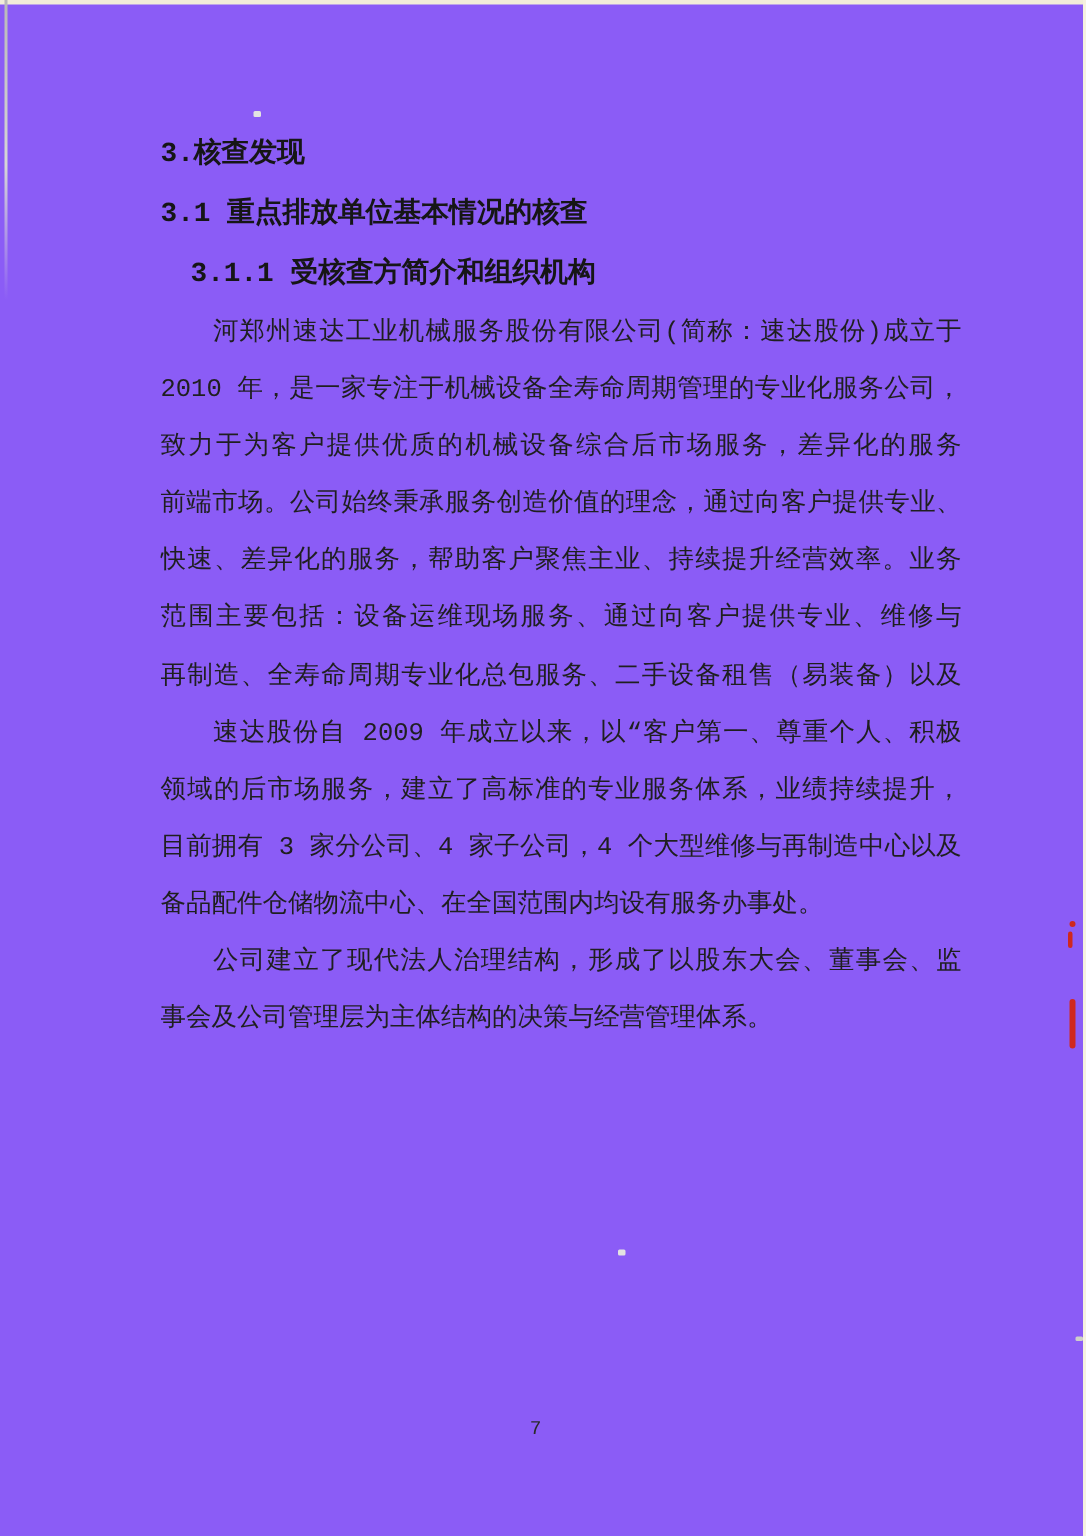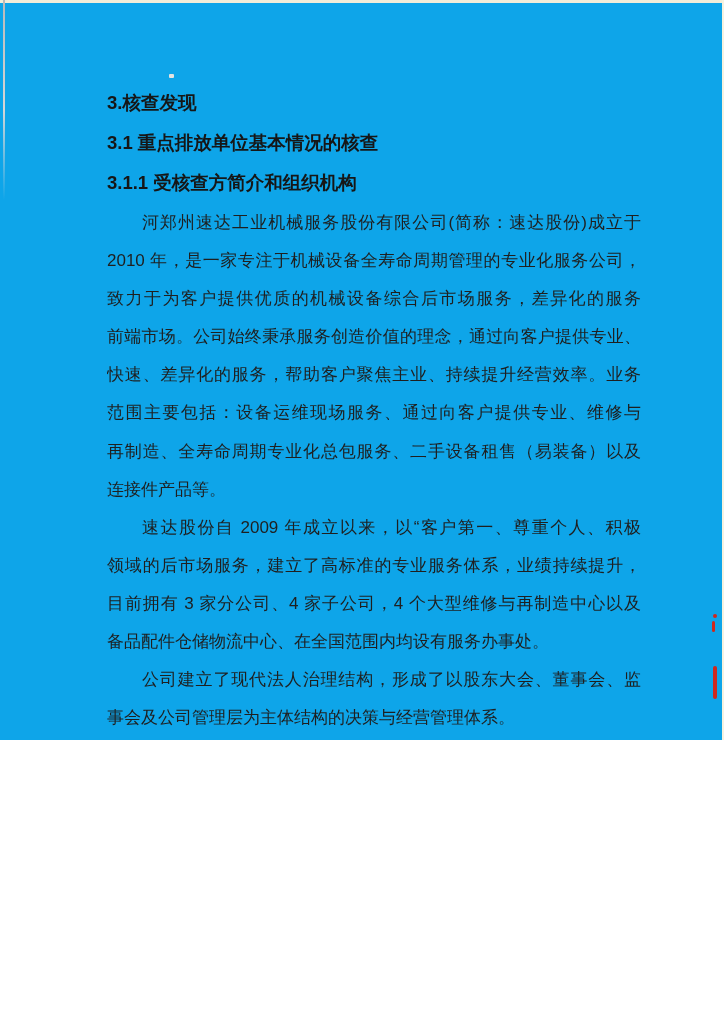--- a/index.html
+++ b/index.html
@@ -1,21 +1,21 @@
 <!DOCTYPE html>
 <html><head>
 <meta charset="utf-8">
 <style>
   html,body { margin:0; padding:0; background:#ffffff; }
   .page {
     position:relative;
-    width:724px; height:740px;
-    background:#0ea5e9;
+    width:724px; height:1024px;
+    background:#8b5cf6;
     overflow:hidden;
-    font-family:Liberation Sans, sans-serif;
+    font-family:Liberation Mono, monospace;
     color:#1d1d1d;
   }
   
   .edge-top    { position:absolute; top:0; left:0; width:724px; height:3px; background:#f2edd9; }
   .edge-right  { position:absolute; top:0; right:0; width:2px; height:1024px; background:#f6f2e0; }
   .edge-left   { position:absolute; top:0; left:3px; width:2px; height:200px;
                  background:linear-gradient(#b9b9b9 0%, #d6d6d6 55%, rgba(214,214,214,0) 100%); }
   .speck       { position:absolute; background:#e3e3e1; border-radius:1px; }
   .speck-1     { left:169px; top:74px;  width:5px; height:4px; }
   .speck-2     { left:412px; top:833px; width:5px; height:4px; }
@@ -28,21 +28,21 @@
   .red-stroke  { left:713px; top:666px; width:4px; height:33px; border-radius:2px; }
 
   
   .heading {
     position:absolute; left:107px;
     font-weight:bold; font-size:18.5px; line-height:24px;
     white-space:nowrap; color:#161616;
   }
   .h1 { top:91px; }
   .h2 { top:131px; }
-  .h3 { top:171px; }
+  .h3 { top:171px;margin-left:20px; }
 
   
   .bodytext {
     position:absolute; left:107px; top:204px; width:534px;
     font-size:17px; color:#1f1f1f;
   }
   .bline {
     height:38.1px; line-height:38.1px;
     text-align:justify; text-align-last:justify;
     overflow:hidden;
@@ -77,21 +77,20 @@
 
   <div class="bodytext">
     <div>
       <div class="bline indent">河郑州速达工业机械服务股份有限公司(简称：速达股份)成立于</div>
       <div class="bline">2010 年，是一家专注于机械设备全寿命周期管理的专业化服务公司，</div>
       <div class="bline">致力于为客户提供优质的机械设备综合后市场服务，差异化的服务</div>
       <div class="bline">前端市场。公司始终秉承服务创造价值的理念，通过向客户提供专业、</div>
       <div class="bline">快速、差异化的服务，帮助客户聚焦主业、持续提升经营效率。业务</div>
       <div class="bline">范围主要包括：设备运维现场服务、通过向客户提供专业、维修与</div>
       <div class="bline">再制造、全寿命周期专业化总包服务、二手设备租售（易装备）以及</div>
-      <div class="bline last">连接件产品等。</div>
     </div>
     <div>
       <div class="bline indent">速达股份自 2009 年成立以来，以“客户第一、尊重个人、积极</div>
       <div class="bline">领域的后市场服务，建立了高标准的专业服务体系，业绩持续提升，</div>
       <div class="bline">目前拥有 3 家分公司、4 家子公司，4 个大型维修与再制造中心以及</div>
       <div class="bline last">备品配件仓储物流中心、在全国范围内均设有服务办事处。</div>
     </div>
     <div>
       <div class="bline indent">公司建立了现代法人治理结构，形成了以股东大会、董事会、监</div>
       <div class="bline last">事会及公司管理层为主体结构的决策与经营管理体系。</div>

